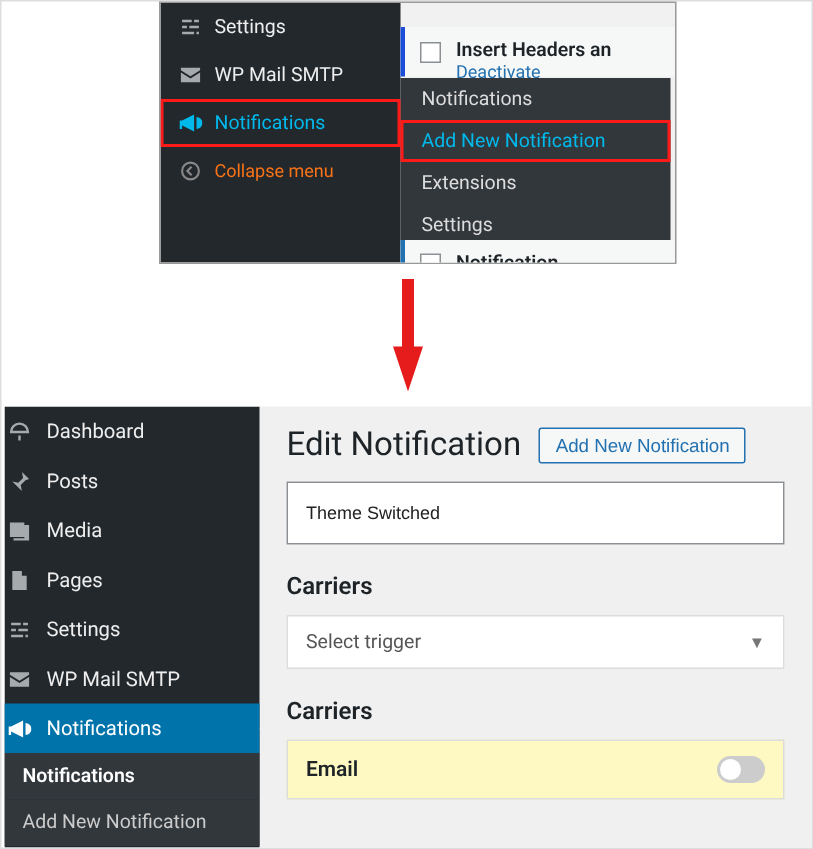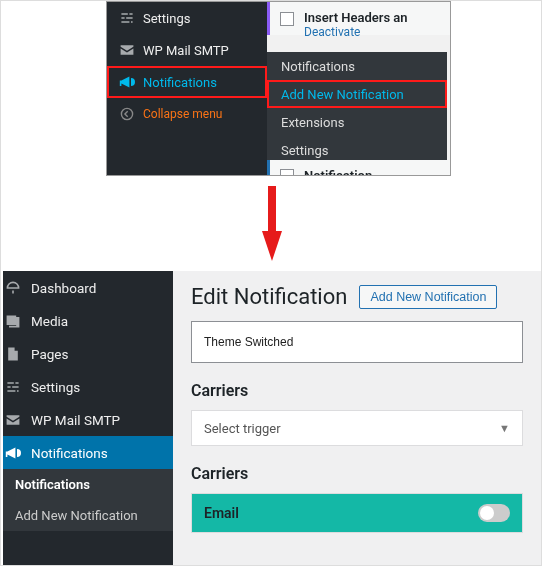--- a/index.html
+++ b/index.html
@@ -11,21 +11,21 @@
   .p1-item { display: flex; align-items: center; height: 32px; padding: 0 10px; color: #eee; font-size: 13px; cursor: pointer; }
   .p1-item.current { color: #00b9eb; }
   .p1-item .icn { width: 20px; display: inline-flex; justify-content: center; margin-right: 6px; }
   .p1-collapse { color: #f97316; font-size: 12px; }
   .p1-highlight { position: absolute; border: 2px solid #ff1a1a; }
   .p1-hl-menu { left: 0; top: 64px; width: 160px; height: 32px; }
   .p1-submenu { position: absolute; left: 160px; top: 50px; width: 180px; background: #32373c; }
   .p1-sub { height: 28px; display: flex; align-items: center; padding: 0 14px; color: #ddd; font-size: 13px; cursor: pointer; }
   .p1-sub.hl { color: #00b9eb; }
   .p1-hl-sub { left: 160px; top: 78px; width: 180px; height: 28px; }
-  .p1-content { position: absolute; left: 160px; top: 0; width: 184px; height: 33px; background: #f6f7f7; border-left: 3px solid #8b5cf6; }
+  .p1-content { position: absolute; left: 160px; top: 16px; width: 184px; height: 33px; background: #f6f7f7; border-left: 3px solid #1d4ed8; }
   .p1-row { display: flex; align-items: flex-start; padding: 8px 10px; gap: 10px; }
   .p1-chk { width: 14px; height: 14px; border: 1px solid #8c8f94; background: #fff; margin-top: 2px; }
   .p1-plug { font-size: 13px; font-weight: 600; color: #1d2327; }
   .p1-deact { font-size: 12px; color: #2271b1; }
   .p1-content2 { position: absolute; left: 160px; top: 158px; width: 184px; height: 30px; background: #f6f7f7; border-left: 3px solid #2271b1; display: flex; align-items: center; padding: 0 10px; gap: 10px; }
   
   .arrow { position: absolute; left: 261px; top: 185px; width: 20px; height: 75px; fill: #e61b1b; }
   
   .part2 { position: absolute; left: 2px; top: 270px; width: 538px; height: 294px; background: #f0f0f1; overflow: hidden; }
   .p2-sidebar { position: absolute; left: 0; top: 0; width: 170px; height: 100%; background: #23282d; }
@@ -37,21 +37,21 @@
   .p2-sub { padding: 8px 12px; font-size: 13px; color: #ccc; background: #32373c; cursor: pointer; }
   .p2-sub.cur { font-weight: 600; color: #fff; }
   .p2-main { position: absolute; left: 170px; top: 0; right: 0; height: 100%; padding: 13px 18px; }
   .p2-titlebar { display: flex; align-items: center; gap: 12px; margin-bottom: 12px; }
   .p2-h1 { font-size: 22px; font-weight: 400; color: #1d2327; }
   .p2-addnew { border: 1px solid #2271b1; color: #2271b1; background: #f6f7f7; padding: 4px 10px; font-size: 12.5px; cursor: pointer; border-radius: 2px; }
   .p2-input { width: 100%; height: 42px; border: 1px solid #8c8f94; background: #fff; padding: 0 12px; font-size: 12px; color: #222; }
   .p2-sect { font-size: 16px; font-weight: 600; color: #1d2327; margin: 18px 0 10px; }
   .p2-select { width: 100%; height: 36px; border: 1px solid #dcdcde; background: #fff; display: flex; align-items: center; justify-content: space-between; padding: 16px 12px; color: #555; font-size: 13px; cursor: pointer; }
   .p2-caret { color: #777; font-size: 11px; }
-  .p2-carrier { width: 100%; height: 40px; border: 1px solid #dcdcde; background: #14b8a6; display: flex; align-items: center; justify-content: space-between; padding: 0 12px; font-size: 14px; font-weight: 600; color: #1d2327; }
+  .p2-carrier { width: 100%; height: 40px; border: 1px solid #dcdcde; background: #fef9c3; display: flex; align-items: center; justify-content: space-between; padding: 0 12px; font-size: 14px; font-weight: 600; color: #1d2327; }
   .toggle { width: 32px; height: 18px; background: #ccc; border-radius: 9px; position: relative; }
   .toggle::after { content: ''; position: absolute; width: 14px; height: 14px; background: #fff; border-radius: 50%; top: 2px; left: 2px; }
   svg { display: block; }
 </style>
 </head>
 <body>
 
 <div class="canvas">
 
   <div class="part1">
@@ -127,20 +127,28 @@
         <span class="icn">
           <svg width="16" height="16" viewBox="0 0 20 20" fill="#a7aaad">
               <path d="M10 2a8 8 0 00-8 8v1h16v-1a8 8 0 00-8-8zm0 2a6 6 0 015.9 5H4.1A6 6 0 0110 4zm-1 9h2v4H9z"></path>
             </svg>
         </span>
         <span>Dashboard</span>
       </div>
       <div class="p2-item">
         <span class="icn">
           <svg width="16" height="16" viewBox="0 0 20 20" fill="#a7aaad">
+              <path d="M12 2l6 6-3 1-4 4 1 5-4-4-5 5 5-5-4-4 5 1 4-4z"></path>
+            </svg>
+        </span>
+        <span>Posts</span>
+      </div>
+      <div class="p2-item">
+        <span class="icn">
+          <svg width="16" height="16" viewBox="0 0 20 20" fill="#a7aaad">
               <path d="M2 3h12v12H2zM5 5h13v13H5v-2h9V5z"></path>
             </svg>
         </span>
         <span>Media</span>
       </div>
       <div class="p2-item">
         <span class="icn">
           <svg width="16" height="16" viewBox="0 0 20 20" fill="#a7aaad">
               <path d="M4 2h8l4 4v12H4zM12 2v4h4"></path>
             </svg>

